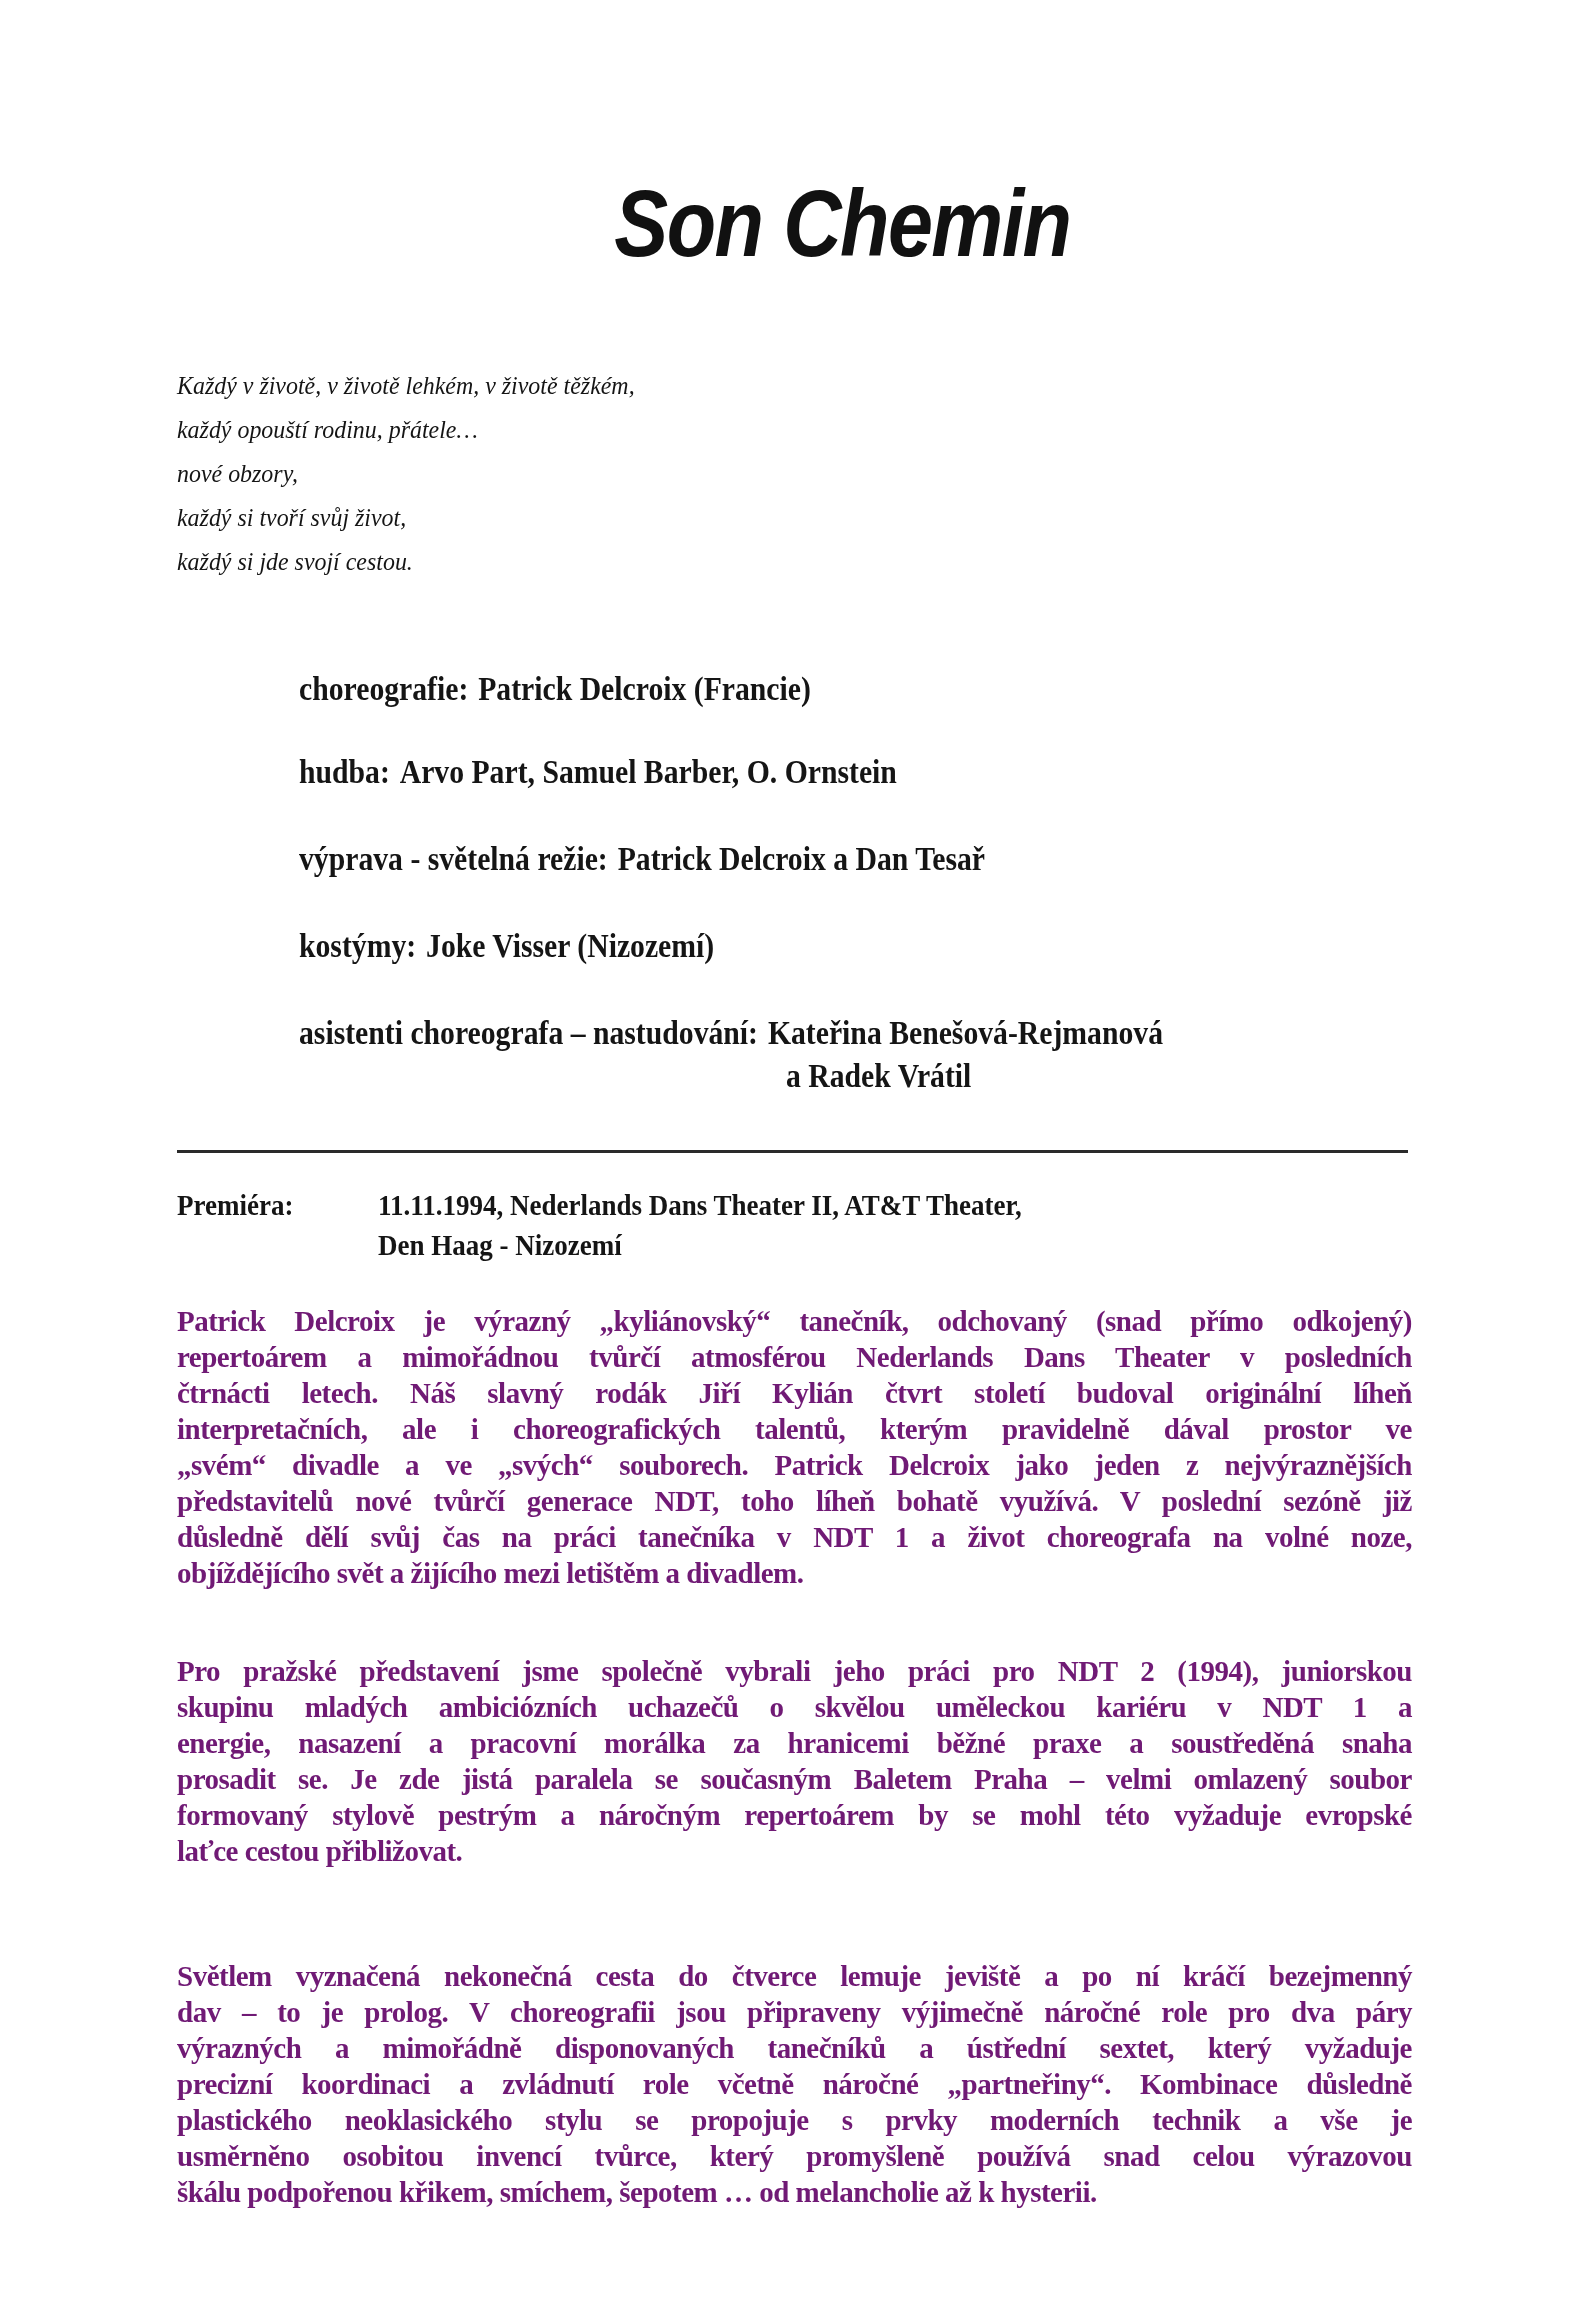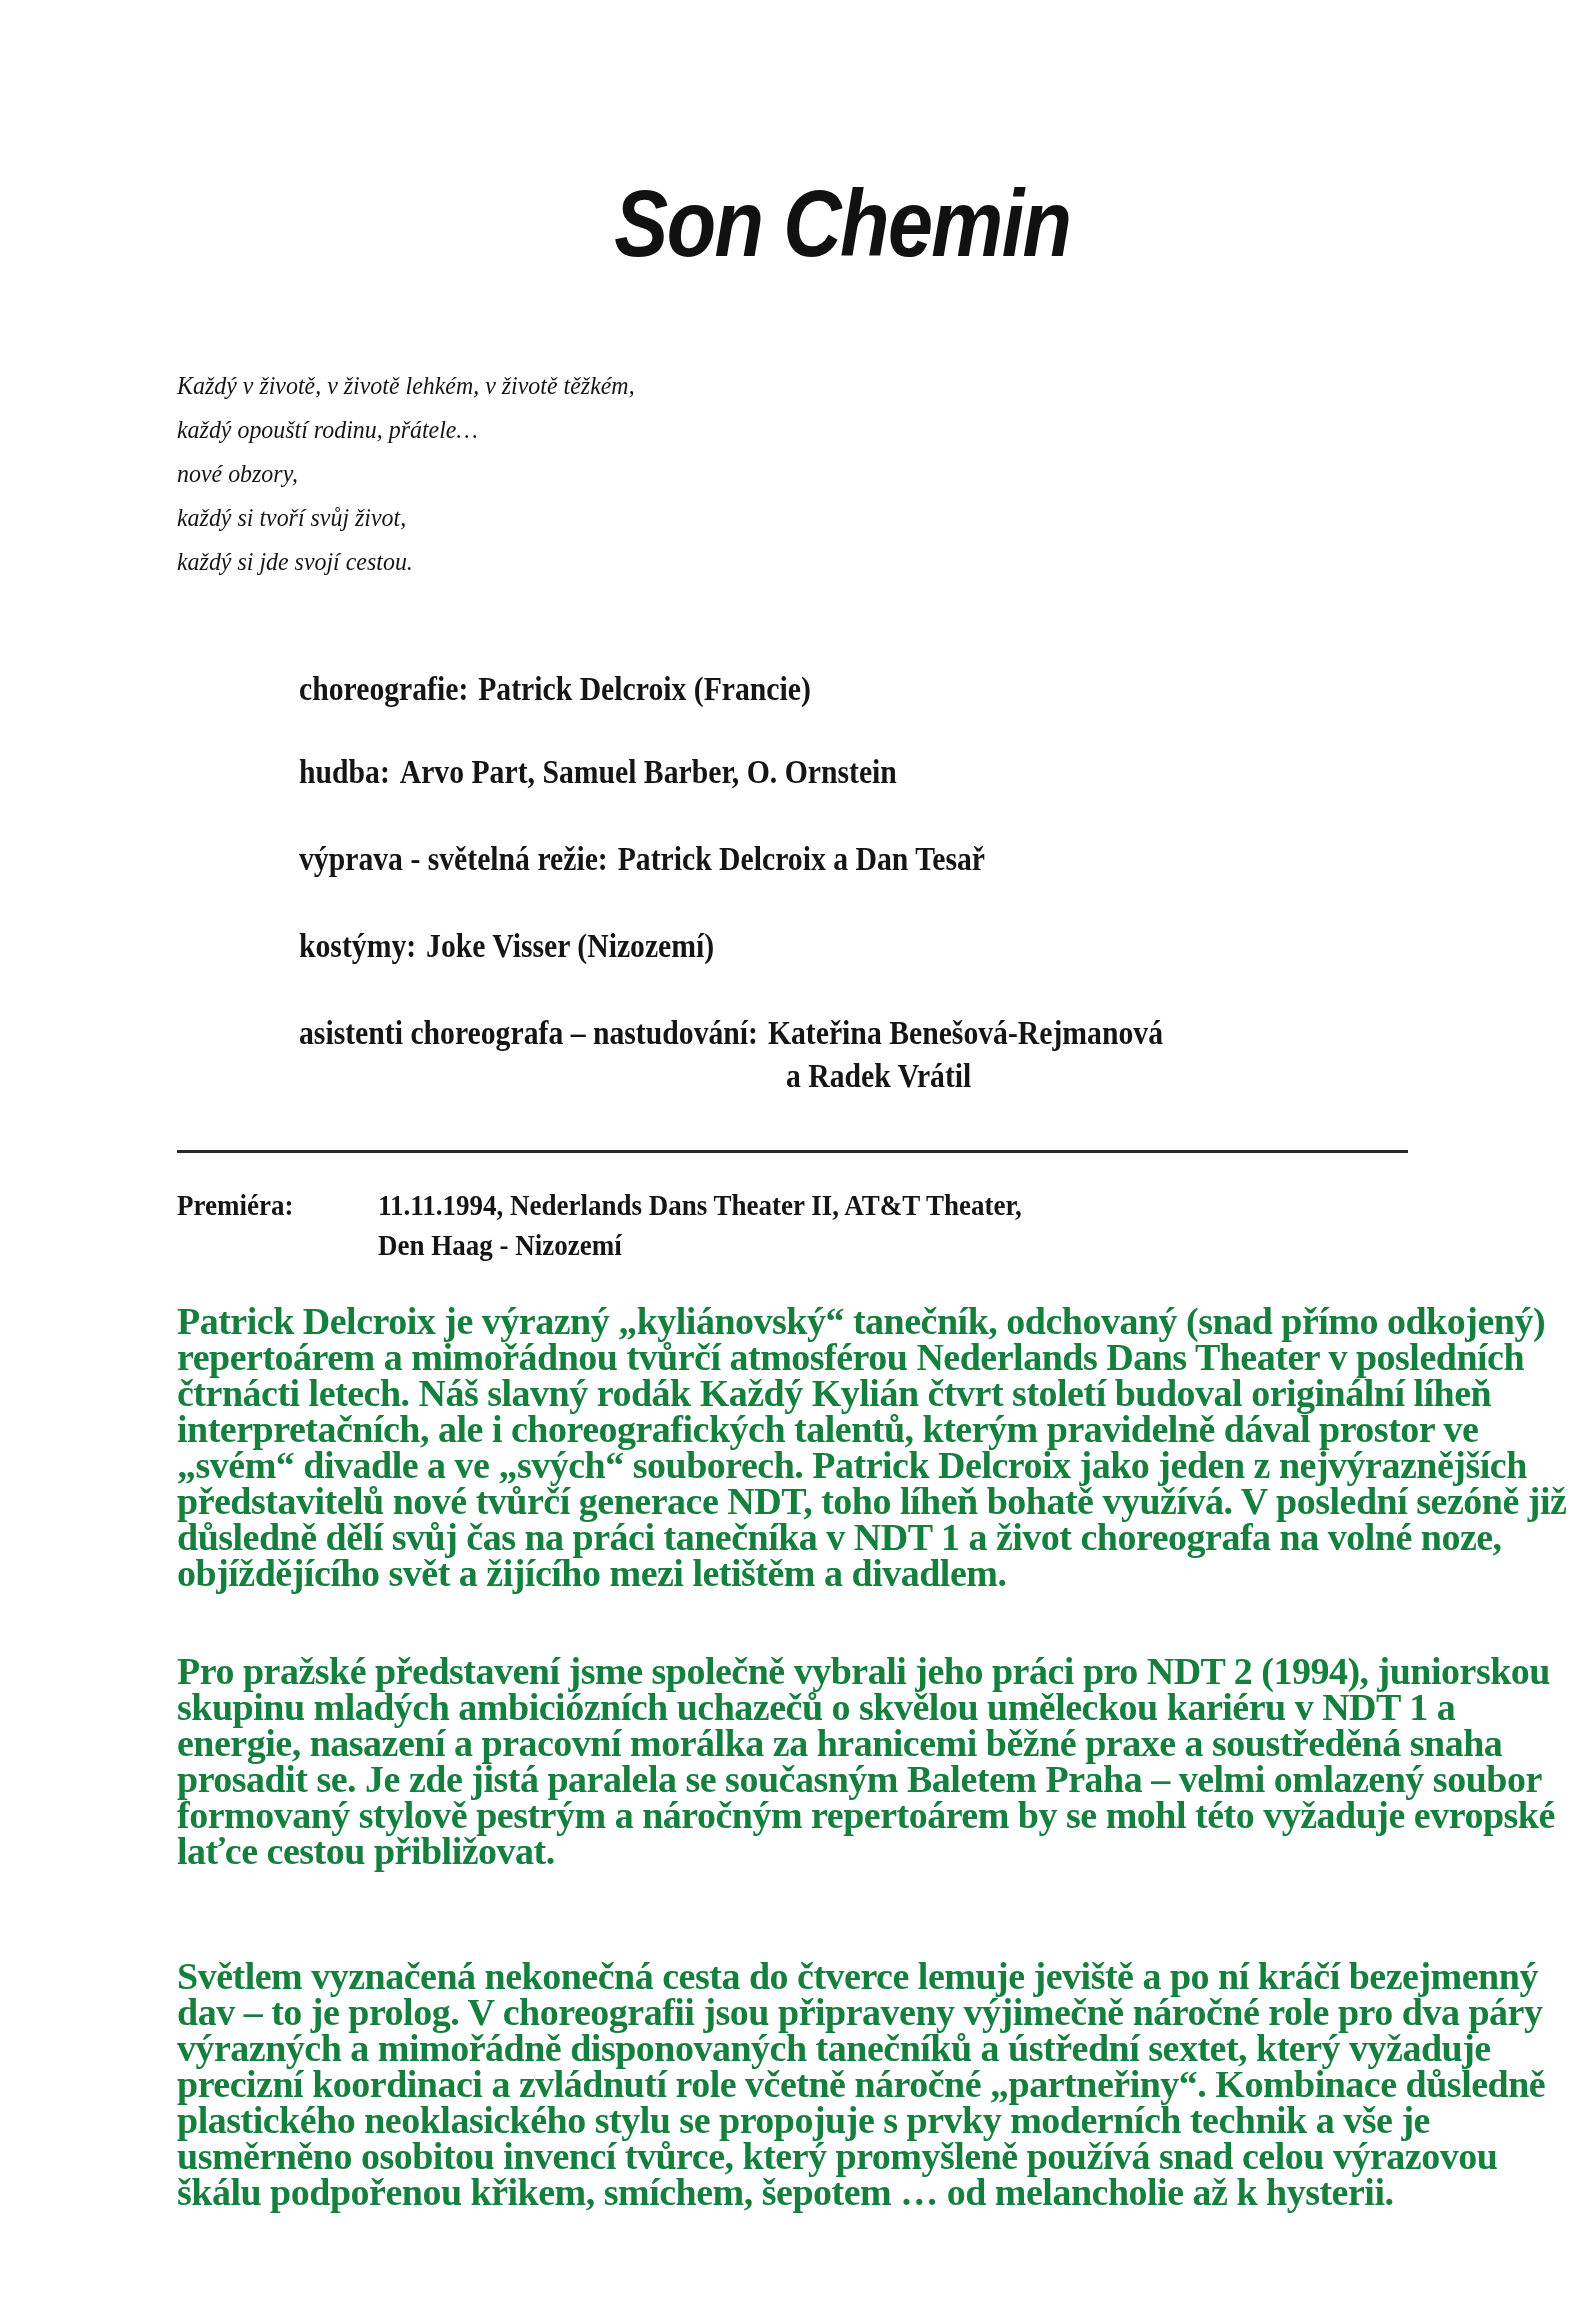--- a/index.html
+++ b/index.html
@@ -90,23 +90,23 @@
       white-space: nowrap;
       transform: scaleX(0.9);
       transform-origin: left;
     }
 
     .para {
       position: absolute;
       left: 177px;
       width: 1235px;
       font-weight: 700;
-      font-size: 38px;
+      font-size: 29px;
       line-height: 36px;
-      color: #15803d;
+      color: #701a75;
       text-align: justify;
     }
     .para .ln {
       display: block;
       white-space: nowrap;
       text-align: justify;
       text-align-last: justify;
       letter-spacing: -0.5px;
     }
     .para .ln.last { text-align-last: left; }
@@ -151,21 +151,21 @@
 
   <div class="premiere">
     <div class="plabel">Premiéra:</div>
     <div class="pval" style="top:0px;">11.11.1994, Nederlands Dans Theater II, AT&amp;T Theater,</div>
     <div class="pval" style="top:40px;">Den Haag - Nizozemí</div>
   </div>
 
   <div class="para" style="top:1303px;">
     <span class="ln">Patrick Delcroix je výrazný „kyliánovský“ tanečník, odchovaný (snad přímo odkojený)</span>
     <span class="ln">repertoárem a mimořádnou tvůrčí atmosférou Nederlands Dans Theater v posledních</span>
-    <span class="ln">čtrnácti letech. Náš slavný rodák Každý Kylián čtvrt století budoval originální líheň</span>
+    <span class="ln">čtrnácti letech. Náš slavný rodák Jiří Kylián čtvrt století budoval originální líheň</span>
     <span class="ln">interpretačních, ale i choreografických talentů, kterým pravidelně dával prostor ve</span>
     <span class="ln">„svém“ divadle a ve „svých“ souborech. Patrick Delcroix jako jeden z nejvýraznějších</span>
     <span class="ln">představitelů nové tvůrčí generace NDT, toho líheň bohatě využívá. V poslední sezóně již</span>
     <span class="ln">důsledně dělí svůj čas na práci tanečníka v NDT 1 a život choreografa na volné noze,</span>
     <span class="ln last">objíždějícího svět a žijícího mezi letištěm a divadlem.</span>
   </div>
 
   <div class="para" style="top:1653px;">
     <span class="ln">Pro pražské představení jsme společně vybrali jeho práci pro NDT 2 (1994), juniorskou</span>
     <span class="ln">skupinu mladých ambiciózních uchazečů o skvělou uměleckou kariéru v NDT 1 a</span>

